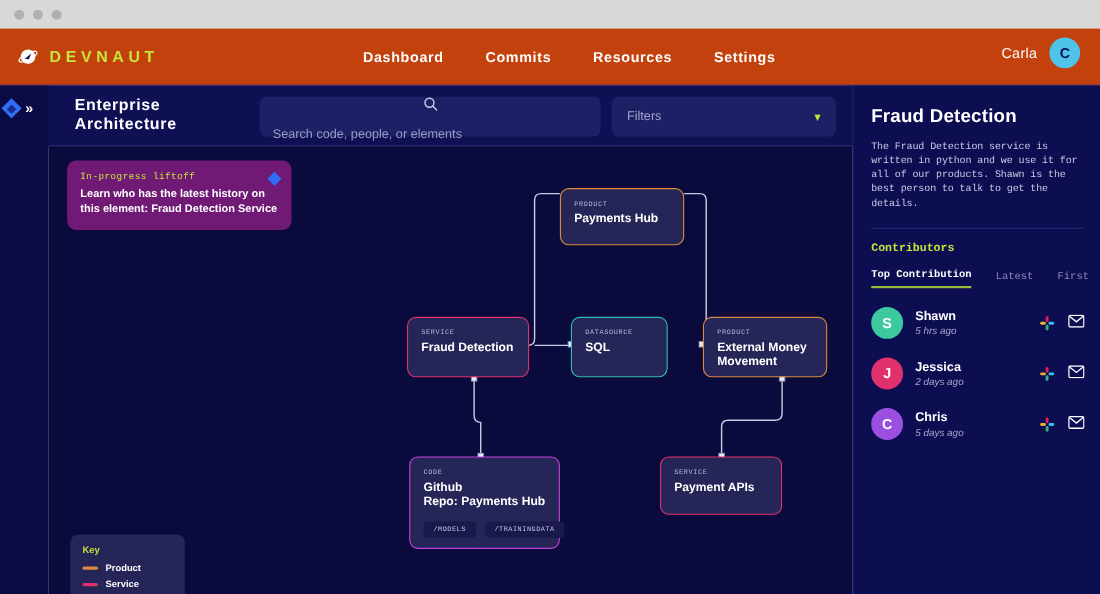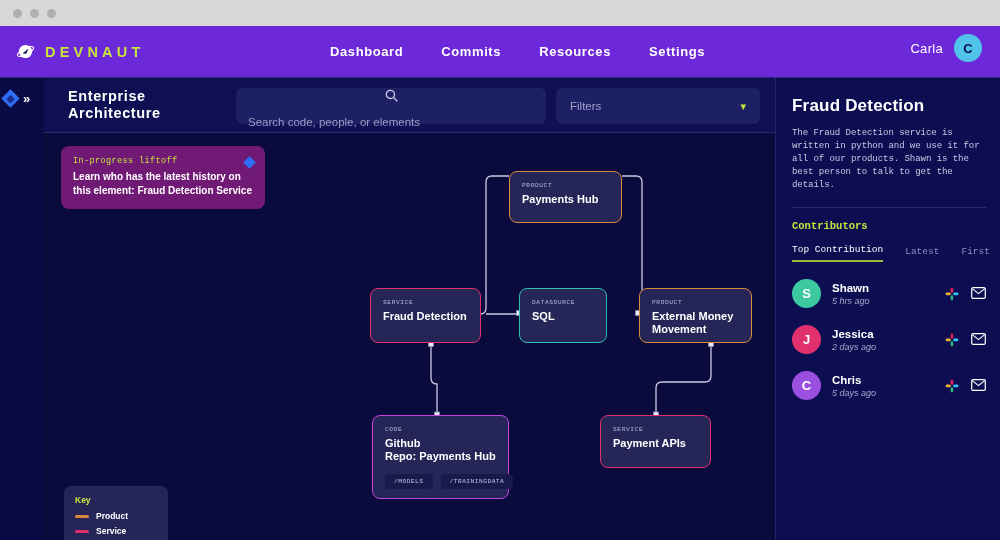--- a/index.html
+++ b/index.html
@@ -15,21 +15,21 @@
   .titlebar {
     position: absolute; left: 0; top: 0; width: 1000px; height: 26px;
     background: #d8d8d8;
     display: flex; align-items: center; gap: 8px; padding-left: 13px;
   }
   .dot { width: 9px; height: 9px; border-radius: 50%; background: #b0b0b0; }
 
   
   .topnav {
     position: absolute; left: 0; top: 26px; width: 1000px; height: 52px;
-    background: #6d28d9;
+    background: #c2410c;
     display: flex; align-items: center;
     border-bottom: 1px solid #2a2a7a;
   }
   .logo-wrap { display: flex; align-items: center; gap: 10px; padding-left: 16px; width: 320px; }
   .logo-mark { width: 19px; height: 19px; position: relative; }
   .logo-text {
     color: #c6e43c; font-size: 14.5px; font-weight: 700;
     letter-spacing: 4.2px;
   }
   .navlinks { display: flex; gap: 38px; margin-left: 10px; justify-content: space-between; }
@@ -169,21 +169,21 @@
   .r-divider { height: 1px; background: #2a2a72; margin: 16px 0 12px 0; }
   .r-section {
     color: #c6e43c; font-family: "Liberation Mono", monospace;
     font-size: 10.5px; font-weight: 700; margin-bottom: 12px;
   }
   .r-tabs { display: flex; gap: 22px; align-items: flex-end; }
   .r-tab {
     font-family: "Liberation Mono", monospace; font-size: 9.5px;
     color: #8b8db8; padding-bottom: 5px; cursor: pointer; white-space: nowrap;
   }
-  .r-tab.active { color: #ffffff; font-weight: 400; border-bottom: 2px solid #9bbb3a; }
+  .r-tab.active { color: #ffffff; font-weight: 700; border-bottom: 2px solid #9bbb3a; }
   .contrib {
     display: flex; align-items: center; margin-top: 17px;
   }
   .c-avatar {
     width: 29px; height: 29px; border-radius: 50%;
     display: flex; align-items: center; justify-content: center;
     color: #ffffff; font-size: 13px; font-weight: 700; flex: none;
   }
   .c-meta { margin-left: 11px; flex: 1; }
   .c-name { color: #ffffff; font-size: 11.5px; font-weight: 700; line-height: 14px; }

